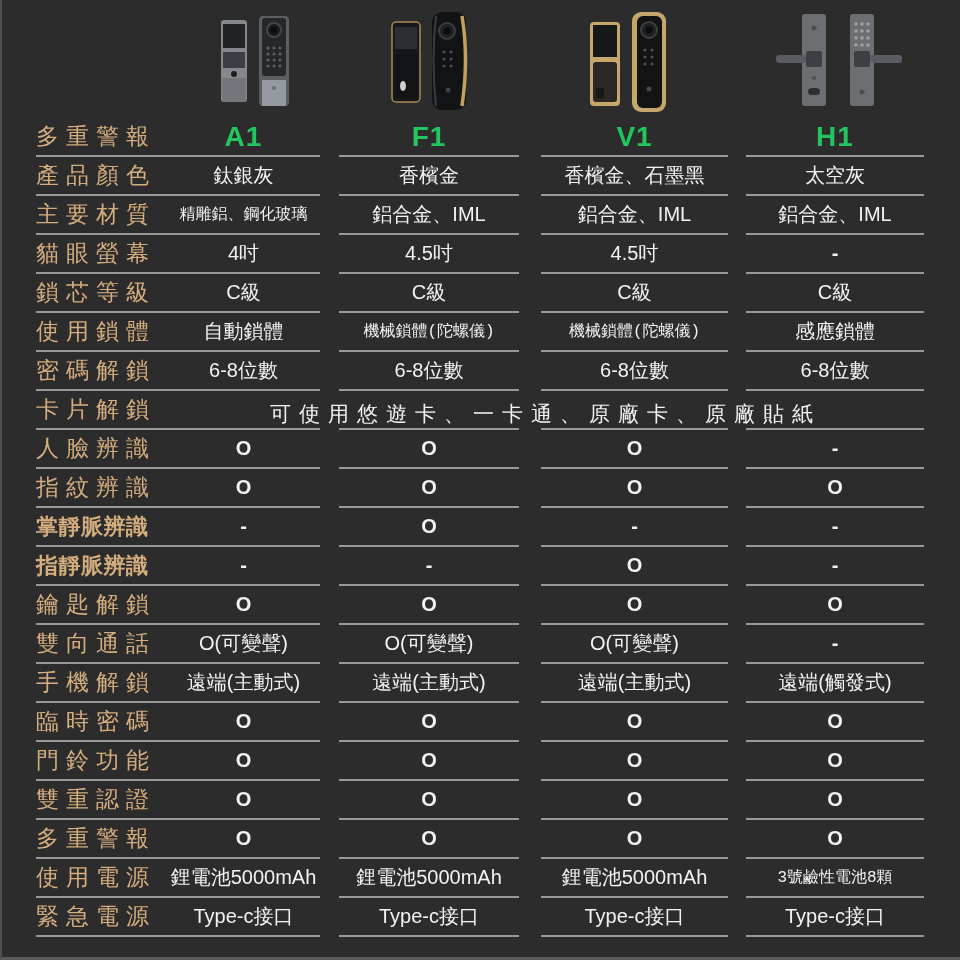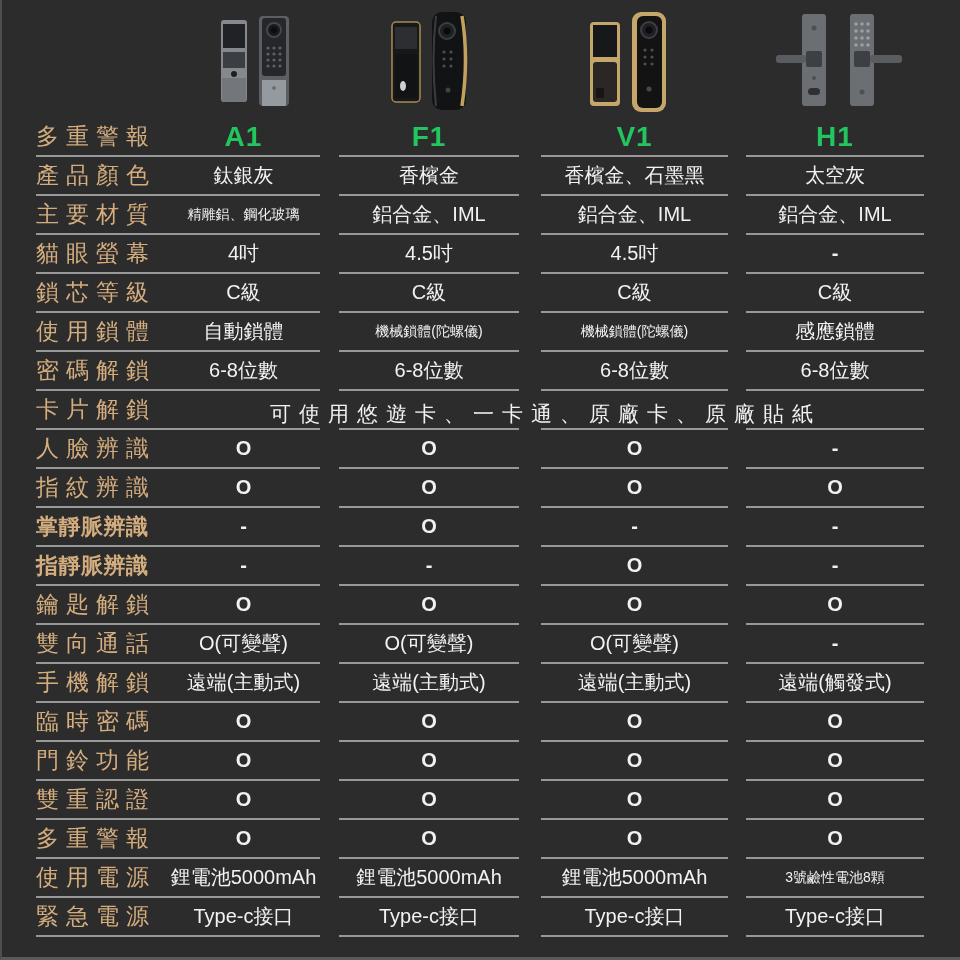--- a/index.html
+++ b/index.html
@@ -29,21 +29,21 @@
     white-space:nowrap;overflow:visible;
   }
   .gap{border-bottom:none;}
   .label{
     justify-content:flex-start;
     color:#d4ad7e;font-size:23px;letter-spacing:7px;
   }
   .label.tight{letter-spacing:0.5px;font-size:22px;font-weight:bold;}
   .model .val{color:#22c55e;font-weight:700;font-size:28px;letter-spacing:1px;}
   .mark{font-weight:700;}
-  .sm{font-size:14px;}
+  .sm{font-size:16px;font-family:Liberation Mono, monospace;}
   .span-text{
     position:absolute;left:131px;right:0;top:4px;height:37px;
     display:flex;align-items:center;justify-content:center;
     color:#f2f2f2;font-size:21px;letter-spacing:8px;white-space:nowrap;
   }
 </style>
 </head>
 <body>
 
 <div id="stage">

